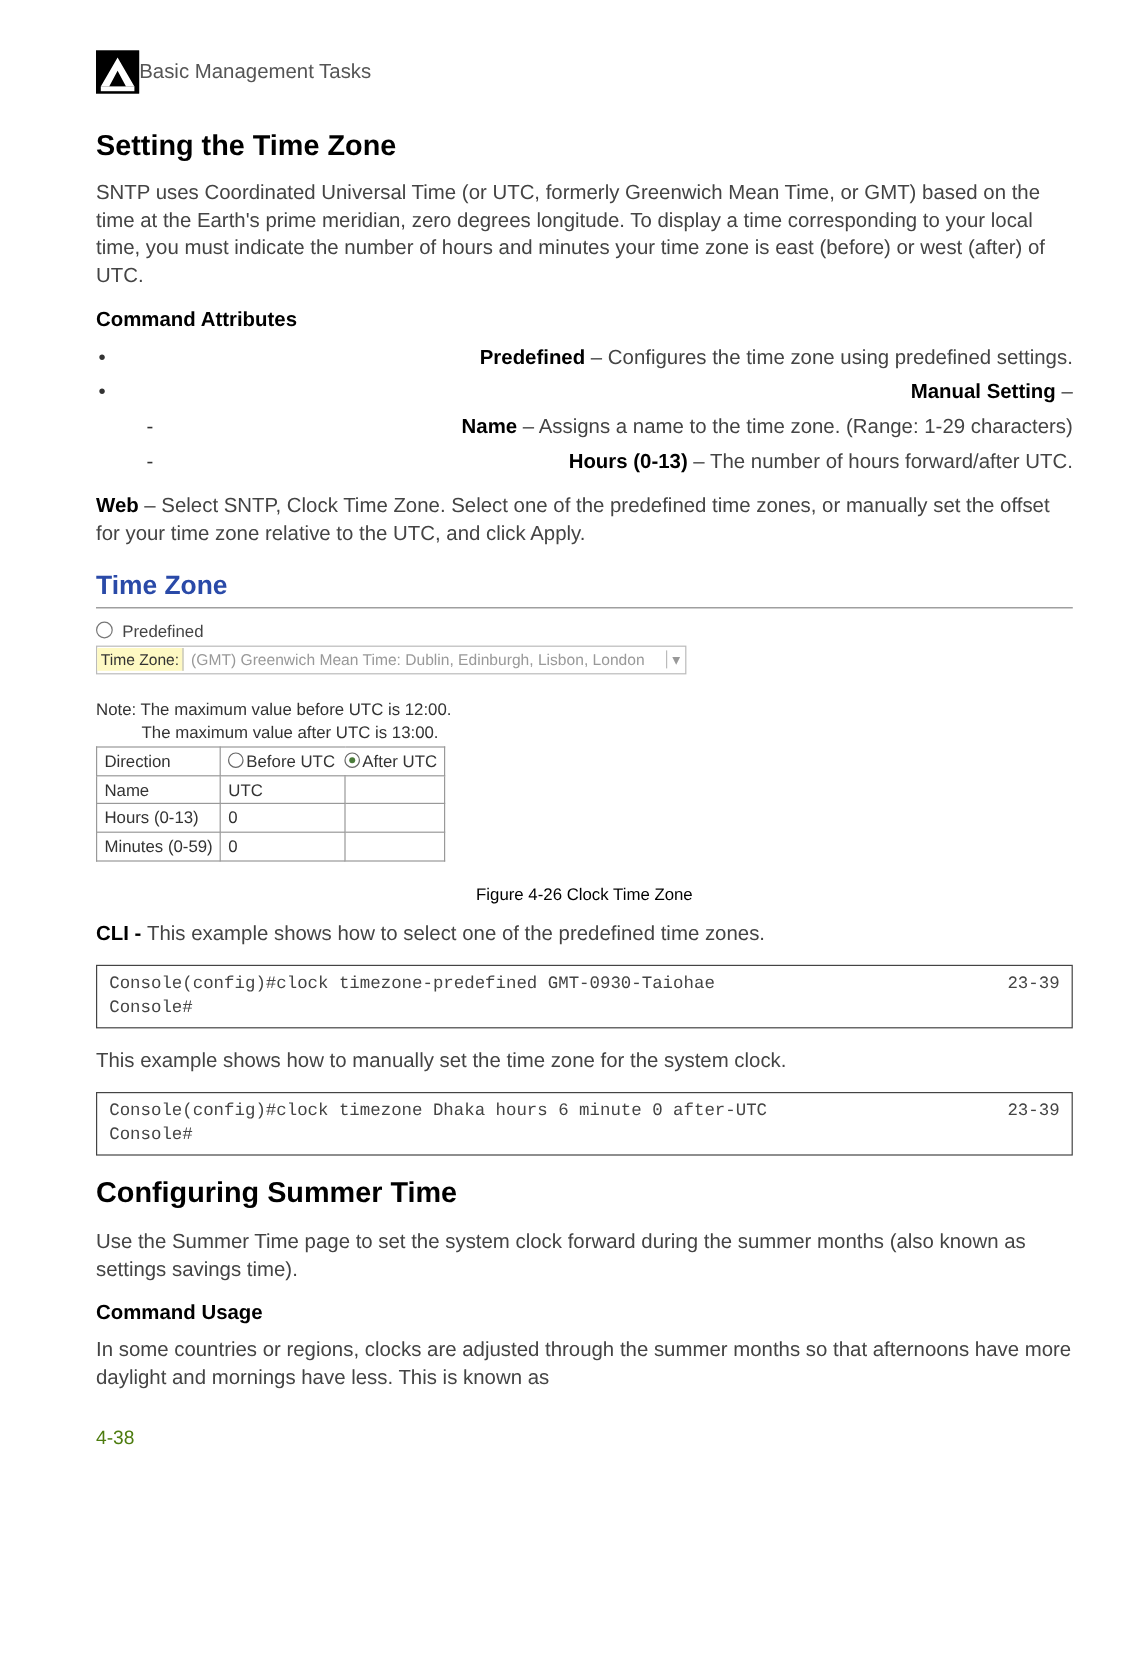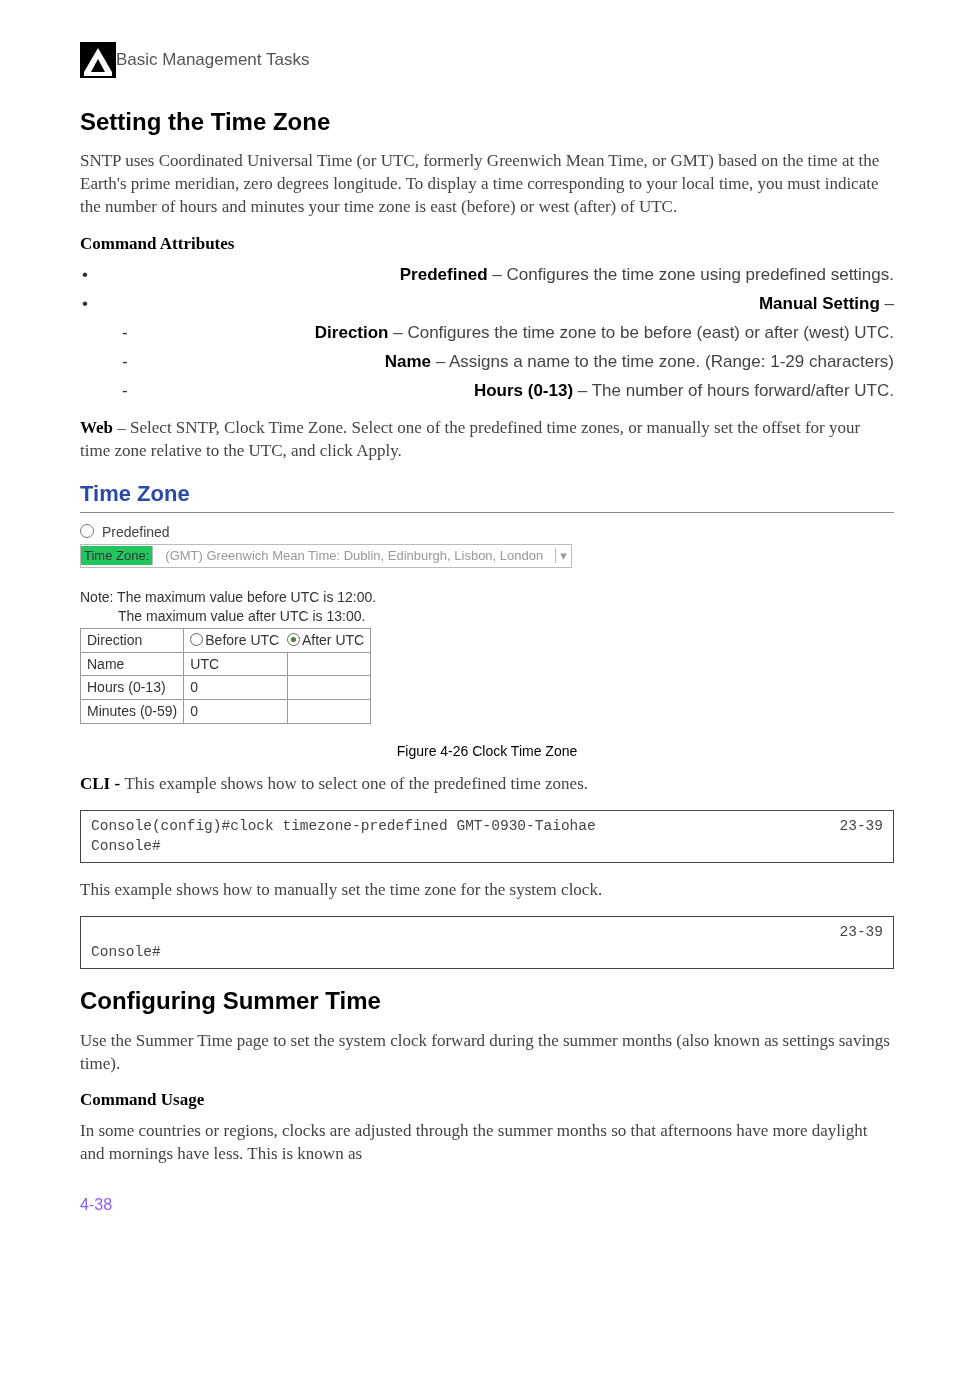--- a/index.html
+++ b/index.html
@@ -29,21 +29,21 @@
   .header-text {
     font-size: 17px;
     color: #555;
   }
   h2.section-title {
     font-size: 24px;
     font-weight: bold;
     margin: 0 0 12px 0;
     color: #000;
   }
-  p { margin: 0 0 14px 0; color: #444; font-family: Liberation Serif, serif; }
+  p { margin: 0 0 14px 0; color: #444; }
   .subhead {
     font-weight: bold;
     color: #000;
     margin: 4px 0 8px 0;
   }
   ul.bullets {
     list-style: none;
     padding: 0;
     margin: 0 0 14px 0;
   }
@@ -102,30 +102,29 @@
     vertical-align: -1px;
     margin-right: 4px;
   }
   .tz-select-row {
     border: 1px solid #bbb;
     display: inline-block;
     font-size: 13px;
     padding: 0;
   }
   .tz-select-row .lbl {
-    background: #22c55e;
+    background: #fef9c3;
     padding: 2px 3px;
     border-right: 1px solid #bbb;
   }
   .tz-select-row .val {
     color: #999;
     padding: 2px 6px;
     display: inline-block;
     min-width: 390px;
-    text-align: center;
   }
   .tz-select-row .dd {
     color: #999;
     padding: 0 4px;
     border-left: 1px solid #bbb;
   }
   .settings-block { margin-top: 20px; font-size: 14px; }
   .settings-head .radio-dot {
     display: inline-block;
     width: 12px;
@@ -191,21 +190,21 @@
     overflow: hidden;
     line-height: 1.35;
     color: #444;
   }
   pre.code .ref {
     float: right;
   }
   .page-num {
     margin-top: 28px;
     font-size: 16px;
-    color: #8b5cf6;
+    color: #4d7c0f;
   }
 </style>
 </head>
 <body>
 
 
 
 <div class="header-row">
   <div class="chapter-badge">
     <svg viewBox="0 0 36 36">
@@ -223,21 +222,20 @@
 
 <p class="subhead">Command Attributes</p>
 
 <ul class="bullets">
   <li>
     <b>Predefined</b><span> – Configures the time zone using predefined settings.</span>
   </li>
   <li>
     <b>Manual Setting</b><span> –</span>
     <ul class="sub">
-      <li><b>Direction</b><span> – Configures the time zone to be before (east) or after (west) UTC.</span></li>
       <li><b>Name</b><span> – Assigns a name to the time zone. (Range: 1-29 characters)</span></li>
       <li><b>Hours (0-13)</b><span> – The number of hours forward/after UTC.</span></li>
     </ul>
   </li>
 </ul>
 
 <p>
   <b>Web</b><span> – Select SNTP, Clock Time Zone. Select one of the predefined time zones, or manually set the offset for your time zone relative to the UTC, and click Apply.</span>
 </p>
 
@@ -286,21 +284,21 @@
 
 <p>
   <b>CLI - </b><span>This example shows how to select one of the predefined time zones.</span>
 </p>
 
 <pre class="code"><span>Console(config)#clock timezone-predefined GMT-0930-Taiohae</span><span class="ref">23-39</span>
 <span>Console#</span></pre>
 
 <p>This example shows how to manually set the time zone for the system clock.</p>
 
-<pre class="code"><span class="ref">23-39</span>
+<pre class="code"><span>Console(config)#clock timezone Dhaka hours 6 minute 0 after-UTC</span><span class="ref">23-39</span>
 <span>Console#</span></pre>
 
 <h2 class="section-title" style="margin-top:12px">Configuring Summer Time</h2>
 <p>Use the Summer Time page to set the system clock forward during the summer months (also known as settings savings time).</p>
 
 <p class="subhead">Command Usage</p>
 <p>In some countries or regions, clocks are adjusted through the summer months so that afternoons have more daylight and mornings have less. This is known as</p>
 
 <div class="page-num">4-38</div>
 

